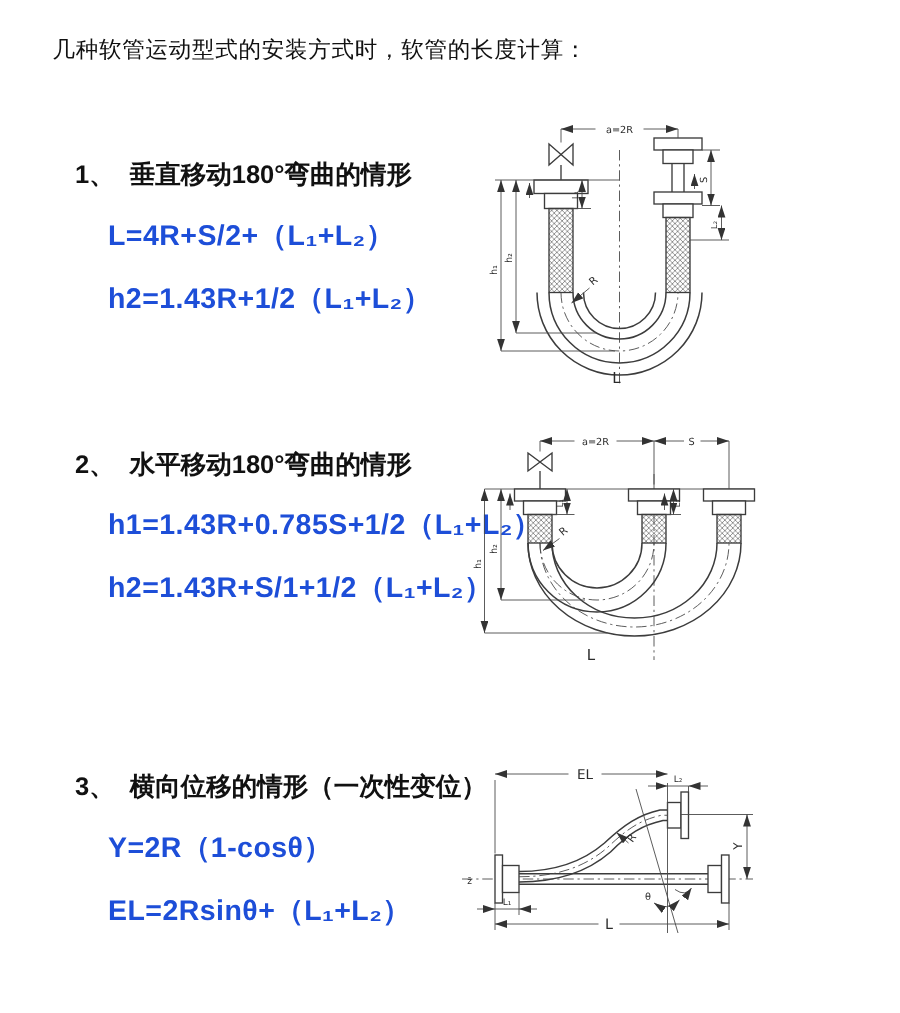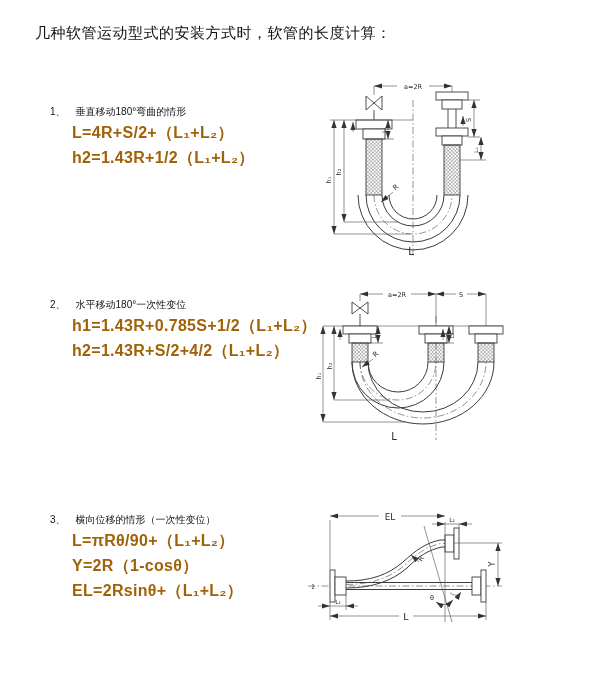--- a/index.html
+++ b/index.html
@@ -6,25 +6,25 @@
   body{
     width:600px;height:675px;position:relative;background:#ffffff;
     font-family:"Liberation Sans","DejaVu Sans",sans-serif;color:#1a1a1a;
     overflow:hidden;
   }
   .page-title{
     position:absolute;left:35px;top:24px;font-size:15px;font-weight:400;
     letter-spacing:0.5px;color:#111;
   }
   .section{position:absolute;}
-  .sec-head{font-size:10px;font-weight:400;color:#111;white-space:nowrap;}
+  .sec-head{font-size:17px;font-weight:700;color:#111;white-space:nowrap;}
   .sec-head .num{margin-right:10px;}
   .formula{
-    font-size:16px;font-weight:600;color:#a16207;margin-left:22px;
-    margin-top:4px;white-space:nowrap;letter-spacing:0.3px;
+    font-size:19px;font-weight:600;color:#1d4ed8;margin-left:22px;
+    margin-top:16px;white-space:nowrap;letter-spacing:0.3px;
   }
   svg{position:absolute;overflow:visible;}
   svg text{font-family:"DejaVu Sans","Liberation Sans",sans-serif;fill:#2b2b2b;}
   .thin{stroke:#4a4a4a;stroke-width:0.6;fill:none;}
   .med{stroke:#3c3c3c;stroke-width:0.9;fill:none;}
   .wall{stroke:#3c3c3c;stroke-width:1;fill:none;}
   .dash{stroke:#4a4a4a;stroke-width:0.6;fill:none;stroke-dasharray:7 2.5 1.5 2.5;}
   .flange{fill:#ffffff;stroke:#3c3c3c;stroke-width:0.9;}
   .lblbg{fill:#ffffff;}
 </style>
@@ -36,31 +36,30 @@
 <div class="section" style="left:50px;top:105px;">
   <div class="sec-head">
     <span class="num">1、</span><span>垂直移动180°弯曲的情形</span>
   </div>
   <div class="formula">L=4R+S/2+（L₁+L₂）</div>
   <div class="formula">h2=1.43R+1/2（L₁+L₂）</div>
 </div>
 
 <div class="section" style="left:50px;top:298px;">
   <div class="sec-head">
-    <span class="num">2、</span><span>水平移动180°一次性变位</span>
+    <span class="num">2、</span><span>水平移动180°弯曲的情形</span>
   </div>
   <div class="formula">h1=1.43R+0.785S+1/2（L₁+L₂）</div>
-  <div class="formula">h2=1.43R+S/2+4/2（L₁+L₂）</div>
+  <div class="formula">h2=1.43R+S/1+1/2（L₁+L₂）</div>
 </div>
 
 <div class="section" style="left:50px;top:513px;">
   <div class="sec-head">
     <span class="num">3、</span><span>横向位移的情形（一次性变位）</span>
   </div>
-  <div class="formula">L=πRθ/90+（L₁+L₂）</div>
   <div class="formula">Y=2R（1-cosθ）</div>
   <div class="formula">EL=2Rsinθ+（L₁+L₂）</div>
 </div>
 
 <svg style="left:310px;top:72px;" width="280" height="190" viewBox="0 0 280 190">
   <defs>
     <pattern id="b1" patternUnits="userSpaceOnUse" width="3.5" height="3.5">
       <path d="M0,3.5 L3.5,0 M0,0 L3.5,3.5" stroke="#666" stroke-width="0.45"></path>
     </pattern>
     <marker id="ar1" markerWidth="9" markerHeight="7" refX="8" refY="2.6" orient="auto-start-reverse" markerUnits="userSpaceOnUse">

